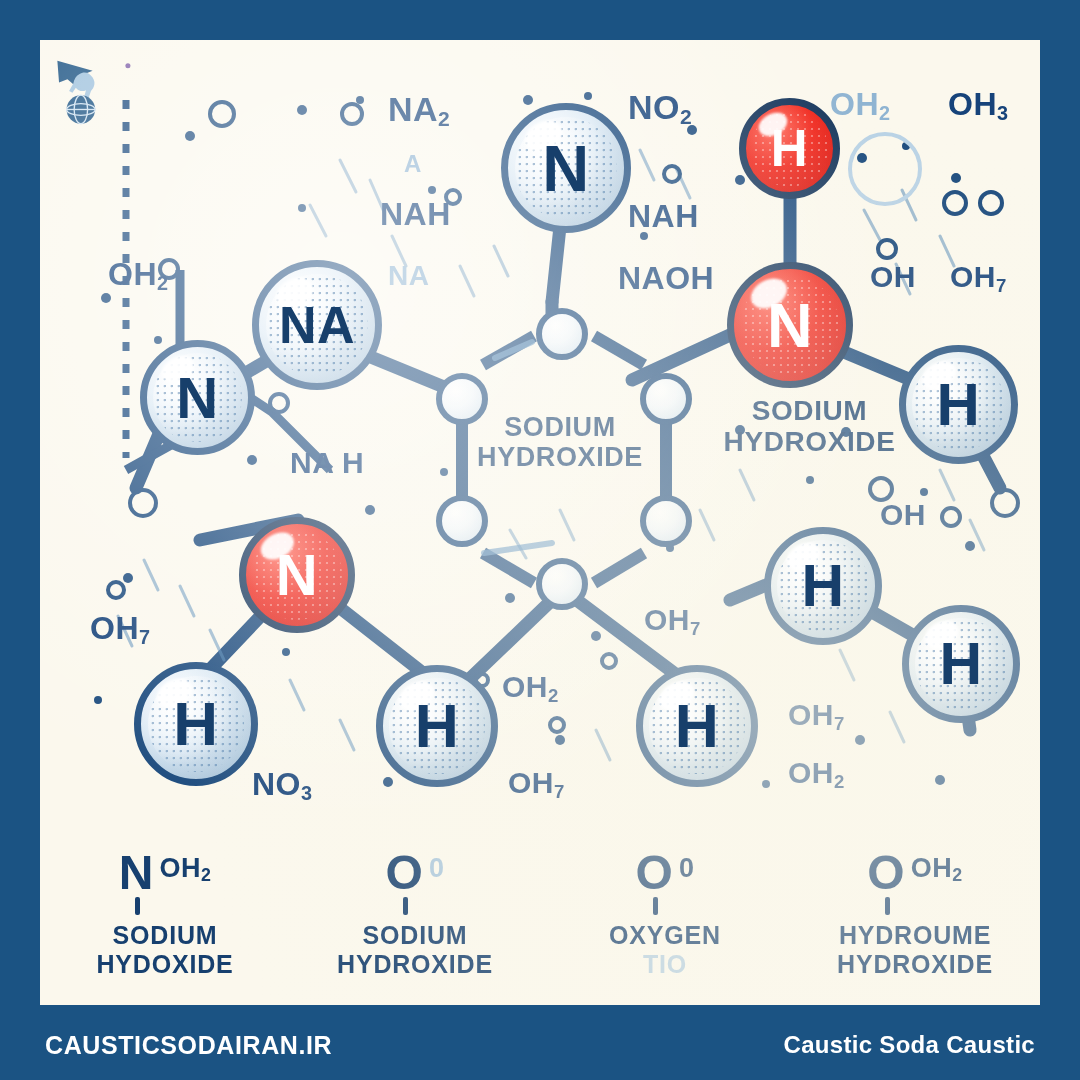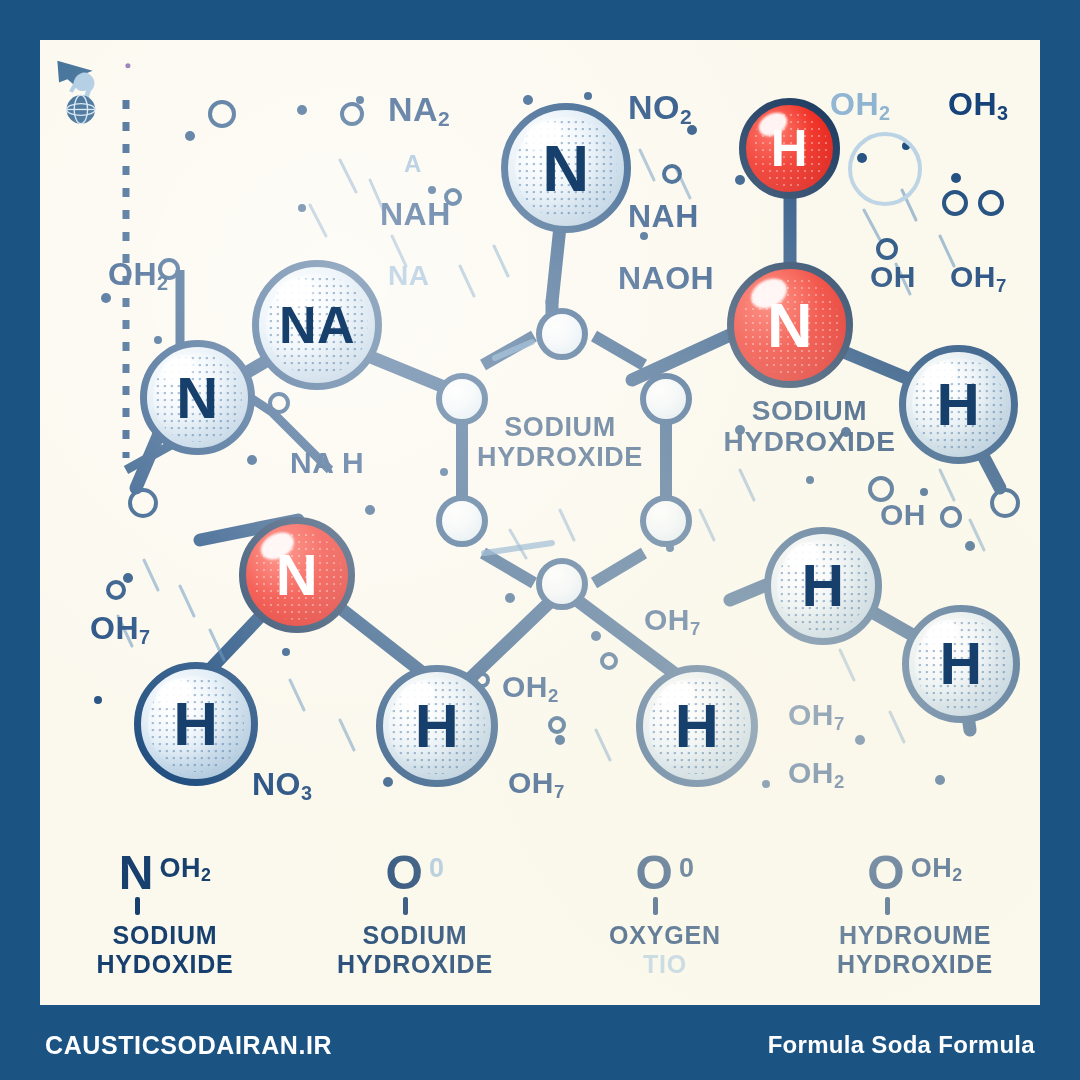--- a/index.html
+++ b/index.html
@@ -465,16 +465,16 @@
           <span>HYDROUME</span>
           <span class="sub2">HYDROXIDE</span>
         </div>
       </div>
     </div>
 
   </div>
 
   <div class="footer">
     <div class="brand">CAUSTICSODAIRAN.IR</div>
-    <div class="caption">Formula Soda Formula</div>
+    <div class="caption">Caustic Soda Caustic</div>
   </div>
 
 </div>
 
 </body></html>

